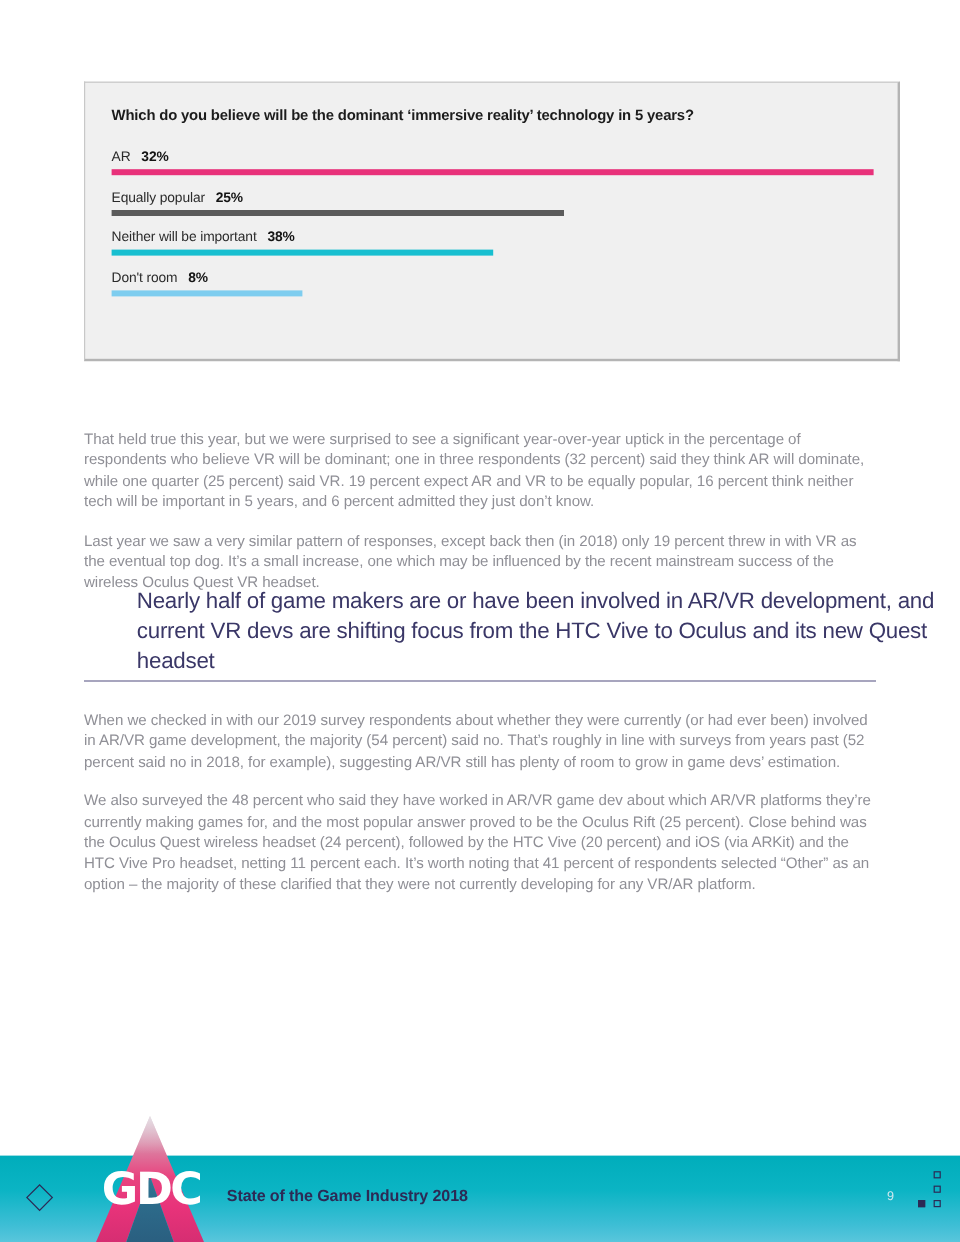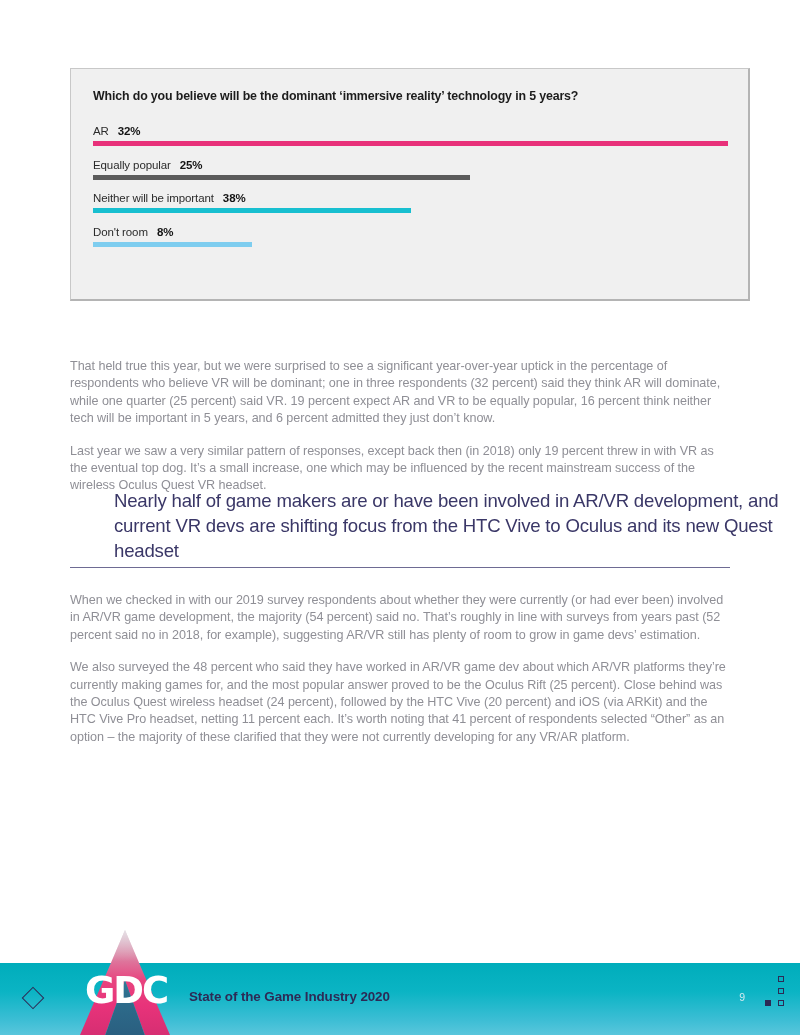--- a/index.html
+++ b/index.html
@@ -297,21 +297,21 @@
 
   <div class="footer-diamond"></div>
 
   <div class="gdc-logo">
     <div class="gdc-tri-outer"></div>
     <div class="gdc-inner-fill"></div>
     <div class="gdc-tri-shade"></div>
     <div class="gdc-text">GDC</div>
   </div>
 
-  <div class="footer-title">State of the Game Industry 2020</div>
+  <div class="footer-title">State of the Game Industry 2018</div>
 
   <div class="footer-page-num">9</div>
 
   <div class="footer-dots">
     <div class="fdot" style="right:0px; top:0px;"></div>
     <div class="fdot" style="right:0px; top:12px;"></div>
     <div class="fdot" style="right:0px; top:24px;"></div>
     <div class="fdot filled" style="right:13px; top:24px;"></div>
   </div>
 

